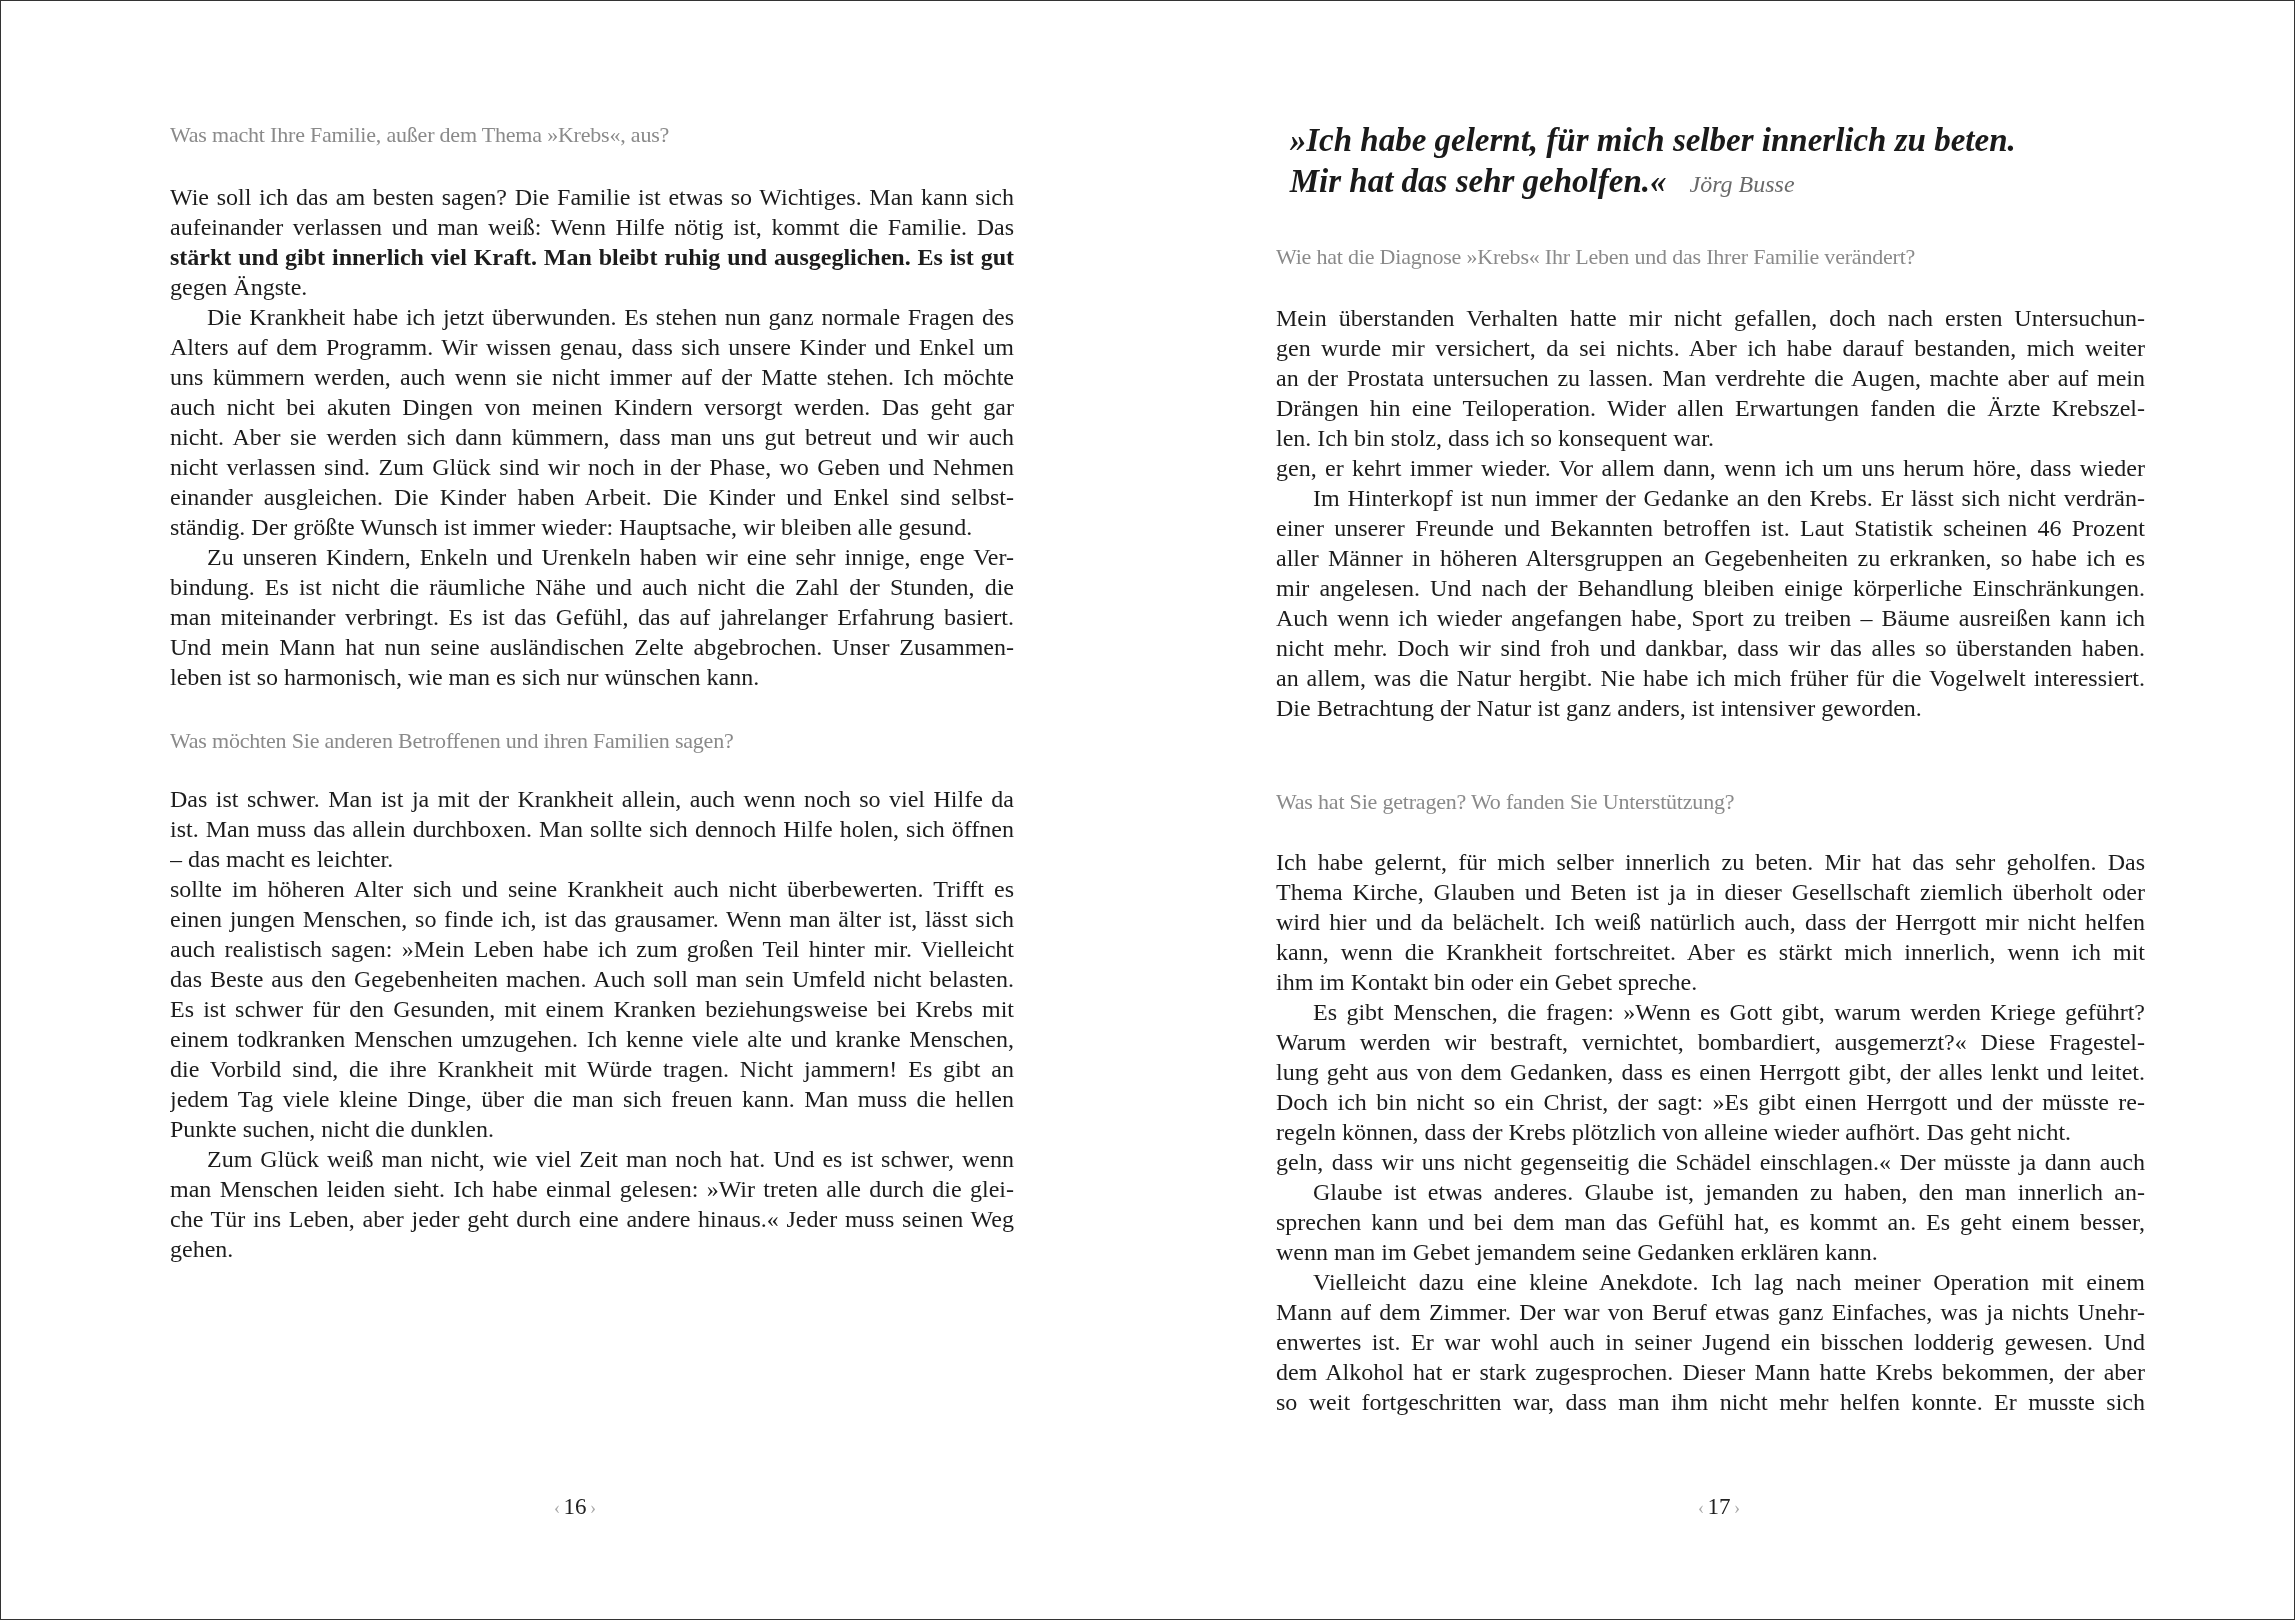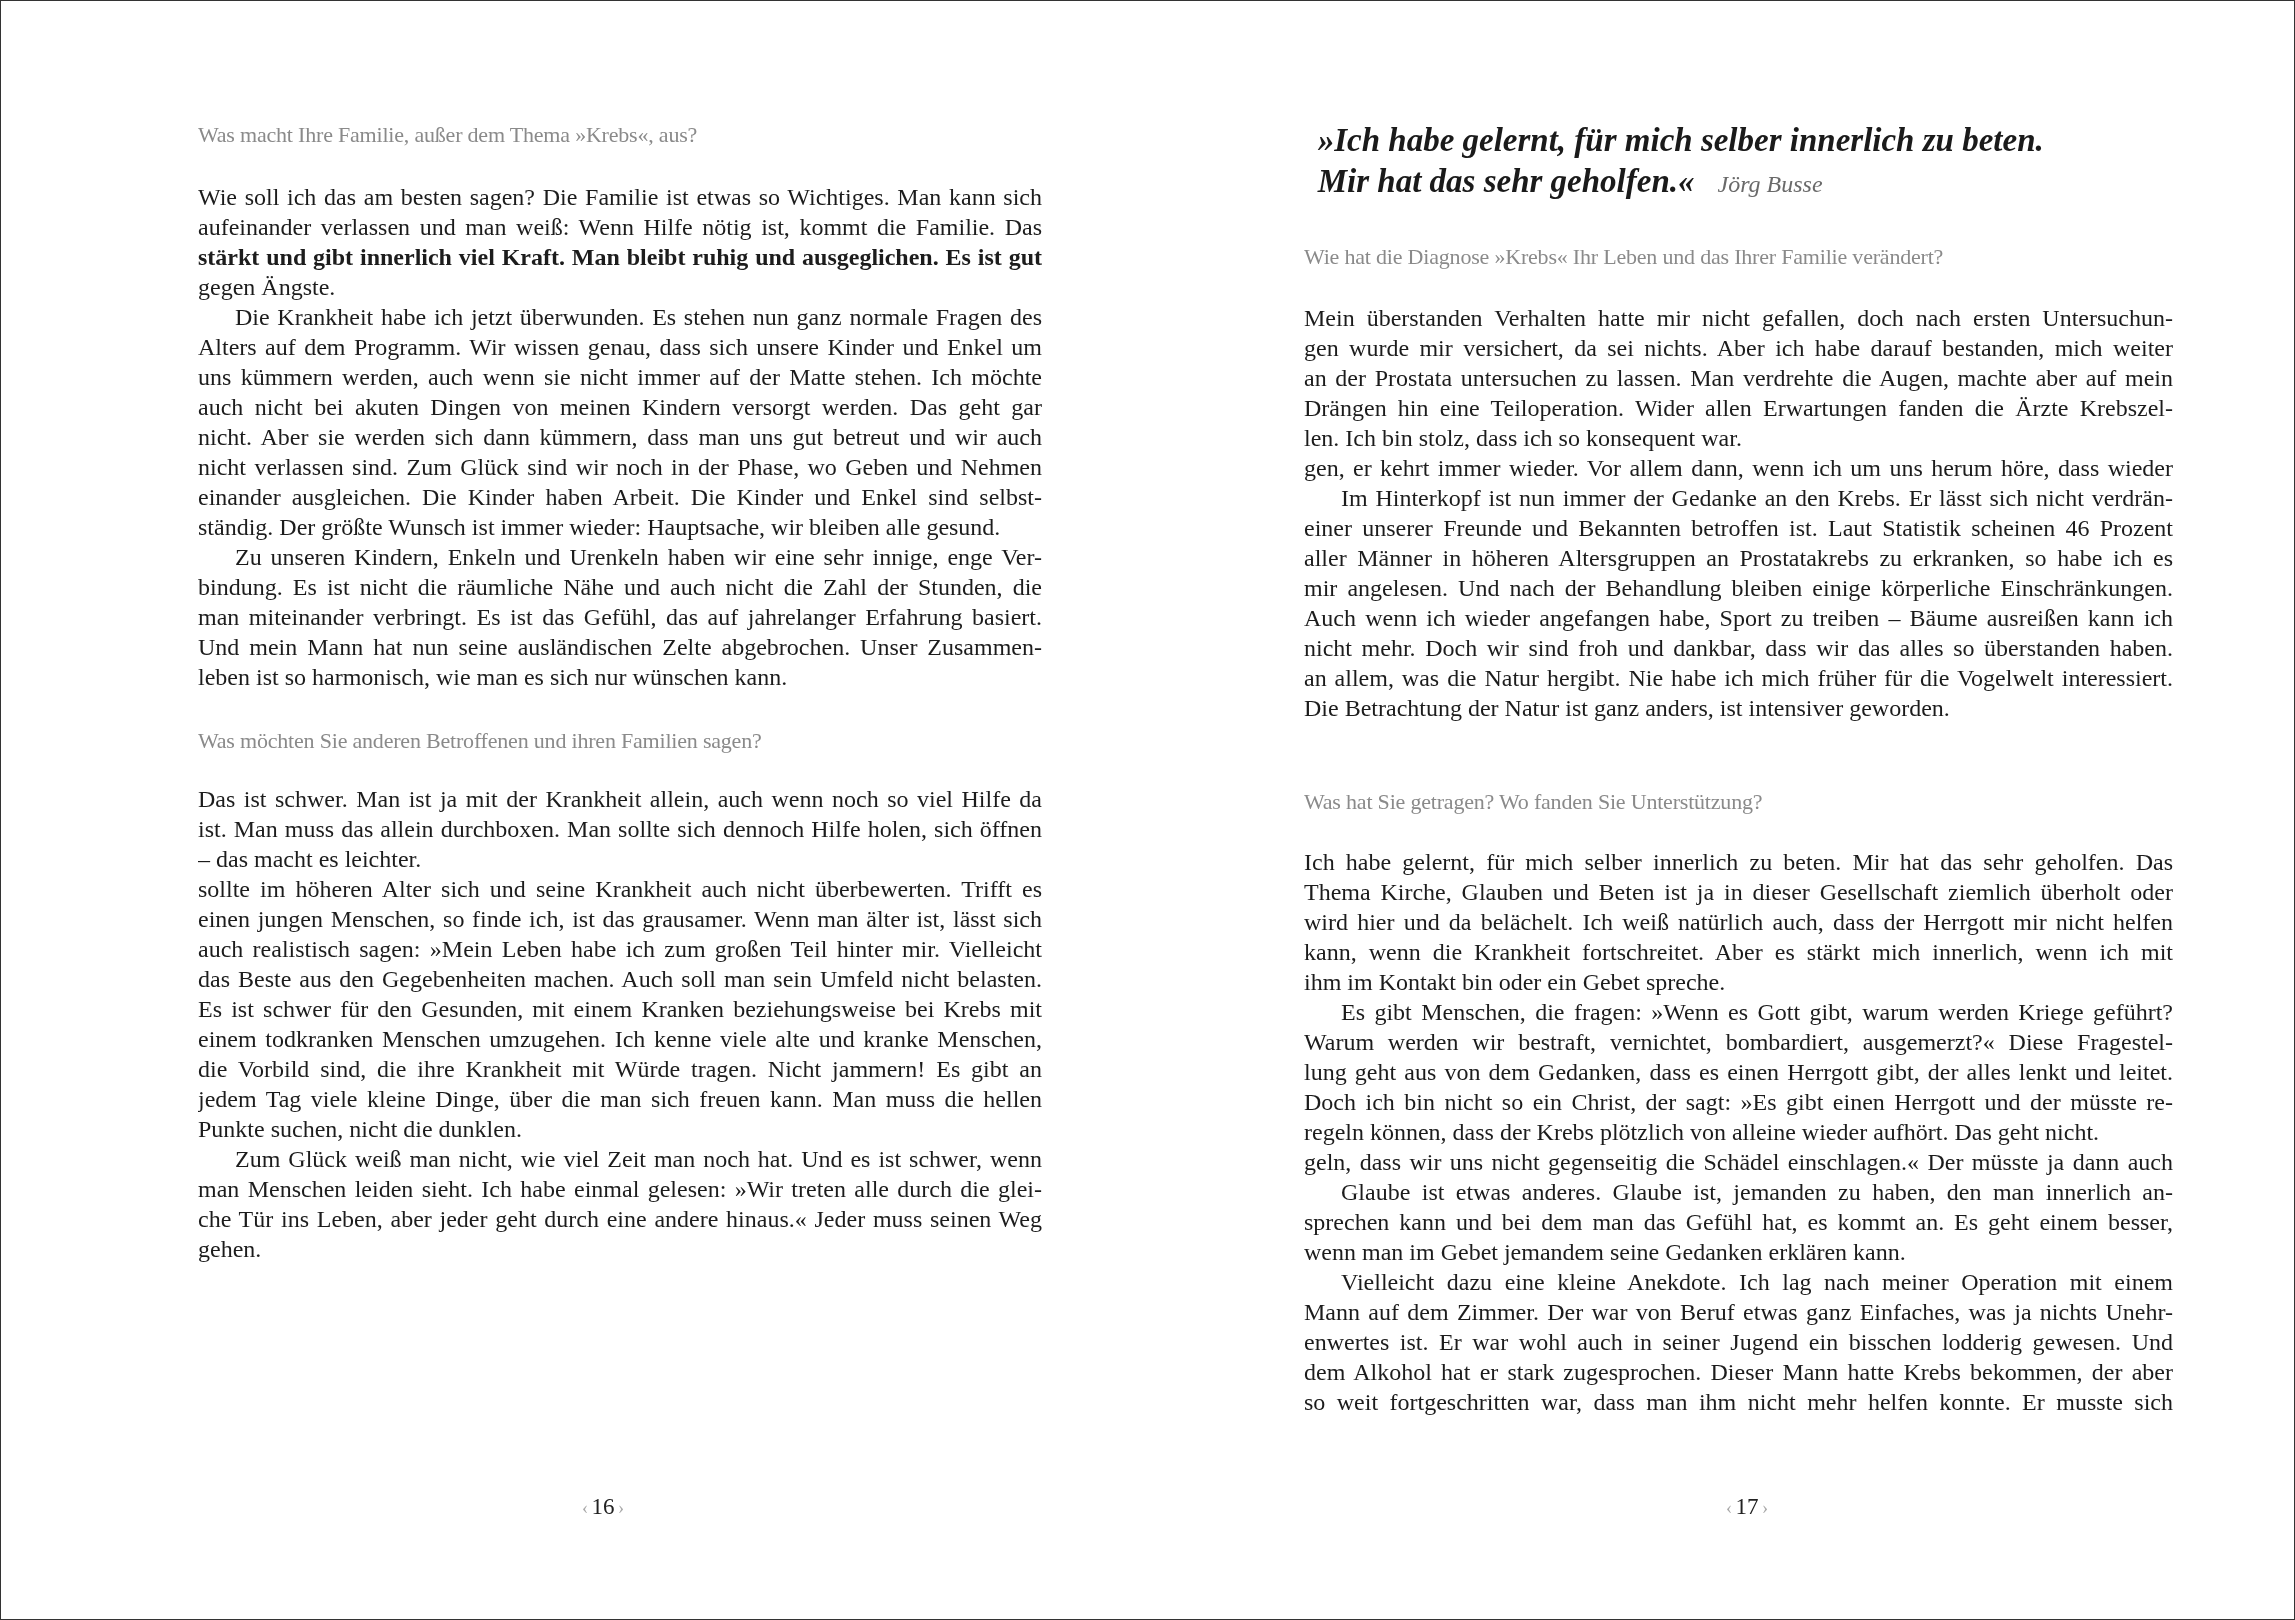--- a/index.html
+++ b/index.html
@@ -1,18 +1,18 @@
 <!DOCTYPE html>
 <html style="font-size:9.1px"><head>
 <meta charset="utf-8">
 <style>
   html, body { margin: 0; padding: 0; background: #ffffff; }
   body { width: 2295px; height: 1620px; position: relative; overflow: hidden; }
   .frame { position: absolute; left: 0; top: 0; width: 2293px; height: 1618px; border: 1.1px solid #333333; background: #fff; }
-  .page { position: absolute; top: 0; height: 1620px; margin-left: 28px; }
+  .page { position: absolute; top: 0; height: 1620px; }
   .page-left { left: 0; width: 1148px; }
   .page-right { left: 1148px; width: 1148px; }
   .col { position: absolute; }
   .page-left .col { left: 169px; width: 844px; }
   .page-right .col { left: 127px; width: 869px; }
   .q { position: absolute; left: 0; font-family: "Liberation Serif", serif; font-size: 22px; color: #8a8a8a; white-space: nowrap; letter-spacing: -0.2px; }
   .body { position: absolute; left: 0; width: 100%; font-family: "Liberation Serif", serif; font-size: 24px; color: #1c1c1c; }
   .line { display: block; height: 30px; line-height: 30px; white-space: nowrap; text-align: justify; text-align-last: justify; overflow: visible; }
   .line.last { text-align-last: left; }
   .line.indent { padding-left: 37px; }
@@ -82,21 +82,21 @@
       <div class="q" style="top:243px;">Wie hat die Diagnose »Krebs« Ihr Leben und das Ihrer Familie verändert?</div>
       <div class="body" style="top:302px;">
           <span class="line" style="white-space: normal; overflow: hidden;">Mein überstanden Verhalten hatte mir nicht gefallen, doch nach ersten Untersuchun-</span>
           <span class="line" style="white-space: normal; overflow: hidden;">gen wurde mir versichert, da sei nichts. Aber ich habe darauf bestanden, mich weiter</span>
           <span class="line" style="white-space: normal; overflow: hidden;">an der Prostata untersuchen zu lassen. Man verdrehte die Augen, machte aber auf mein</span>
           <span class="line" style="white-space: normal; overflow: hidden;">Drängen hin eine Teiloperation. Wider allen Erwartungen fanden die Ärzte Krebszel-</span>
           <span class="line last" style="white-space: normal; overflow: hidden;">len. Ich bin stolz, dass ich so konsequent war.</span>
           <span class="line" style="white-space: normal; overflow: hidden;">gen, er kehrt immer wieder. Vor allem dann, wenn ich um uns herum höre, dass wieder</span>
           <span class="line indent" style="white-space: normal; overflow: hidden;">Im Hinterkopf ist nun immer der Gedanke an den Krebs. Er lässt sich nicht verdrän-</span>
           <span class="line" style="white-space: normal; overflow: hidden;">einer unserer Freunde und Bekannten betroffen ist. Laut Statistik scheinen 46 Prozent</span>
-          <span class="line" style="white-space: normal; overflow: hidden;">aller Männer in höheren Altersgruppen an Prostatakrebs zu erkranken, so habe ich es</span>
+          <span class="line" style="white-space: normal; overflow: hidden;">aller Männer in höheren Altersgruppen an Gegebenheiten zu erkranken, so habe ich es</span>
           <span class="line" style="white-space: normal; overflow: hidden;">mir angelesen. Und nach der Behandlung bleiben einige körperliche Einschränkungen.</span>
           <span class="line" style="white-space: normal; overflow: hidden;">Auch wenn ich wieder angefangen habe, Sport zu treiben – Bäume ausreißen kann ich</span>
           <span class="line" style="white-space: normal; overflow: hidden;">nicht mehr. Doch wir sind froh und dankbar, dass wir das alles so überstanden haben.</span>
           <span class="line" style="white-space: normal; overflow: hidden;">an allem, was die Natur hergibt. Nie habe ich mich früher für die Vogelwelt interessiert.</span>
           <span class="line last" style="white-space: normal; overflow: hidden;">Die Betrachtung der Natur ist ganz anders, ist intensiver geworden.</span>
         </div>
       <div class="q" style="top:788px;">Was hat Sie getragen? Wo fanden Sie Unterstützung?</div>
       <div class="body" style="top:846px;">
           <span class="line" style="white-space: normal; overflow: hidden;">Ich habe gelernt, für mich selber innerlich zu beten. Mir hat das sehr geholfen. Das</span>
           <span class="line" style="white-space: normal; overflow: hidden;">Thema Kirche, Glauben und Beten ist ja in dieser Gesellschaft ziemlich überholt oder</span>

